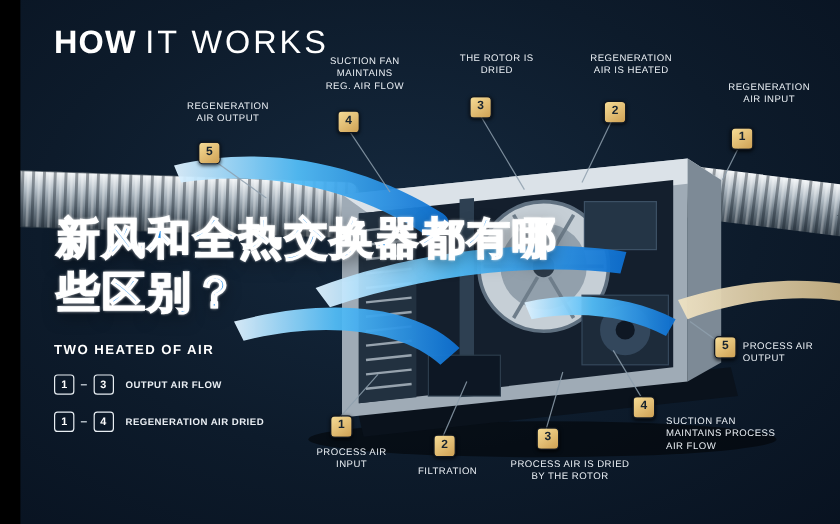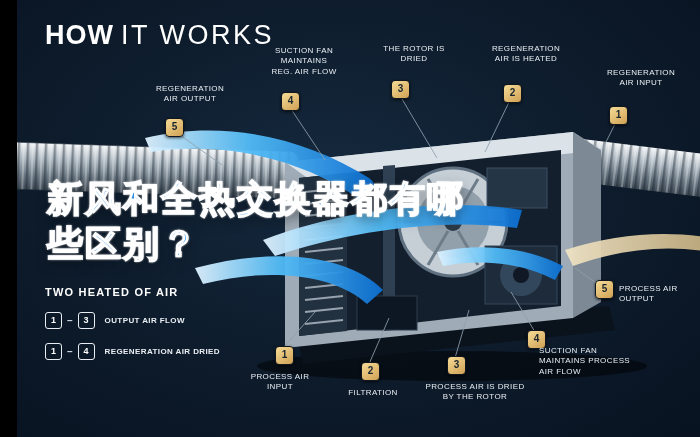--- a/index.html
+++ b/index.html
@@ -169,30 +169,30 @@
   <div class="label center" style="left:474px;top:44px;width:70px">REGENERATION AIR IS HEATED</div>
   <div class="badge" style="left:486px;top:84px">2</div>
 
   <div class="label center" style="left:584px;top:68px;width:80px">REGENERATION AIR INPUT</div>
   <div class="badge" style="left:592px;top:106px">1</div>
 
   <div class="badge" style="left:578px;top:280px">5</div>
   <div class="label" style="left:602px;top:284px;width:70px">PROCESS AIR OUTPUT</div>
 
   <div class="badge" style="left:258px;top:346px">1</div>
-  <div class="label center" style="left:223px;top:372px;width:80px">PROCESS AIR INPUT</div>
+  <div class="label center" style="left:236px;top:372px;width:80px">PROCESS AIR INPUT</div>
 
   <div class="badge" style="left:344px;top:362px">2</div>
   <div class="label center" style="left:316px;top:388px;width:80px">FILTRATION</div>
 
   <div class="badge" style="left:430px;top:356px">3</div>
   <div class="label center" style="left:403px;top:382px;width:110px">PROCESS AIR IS DRIED BY THE ROTOR</div>
 
   <div class="badge" style="left:510px;top:330px">4</div>
-  <div class="label" style="left:522px;top:346px;width:100px">SUCTION FAN MAINTAINS PROCESS AIR FLOW</div>
+  <div class="label" style="left:538px;top:346px;width:100px">SUCTION FAN MAINTAINS PROCESS AIR FLOW</div>
 
   <div class="legend">
     <div class="legend-title">TWO HEATED OF AIR</div>
     <div class="legend-row">
       <span class="lbadge">1</span>
       <span class="ldash">–</span>
       <span class="lbadge">3</span>
       <span class="legend-label">OUTPUT AIR FLOW</span>
     </div>
     <div class="legend-row">

